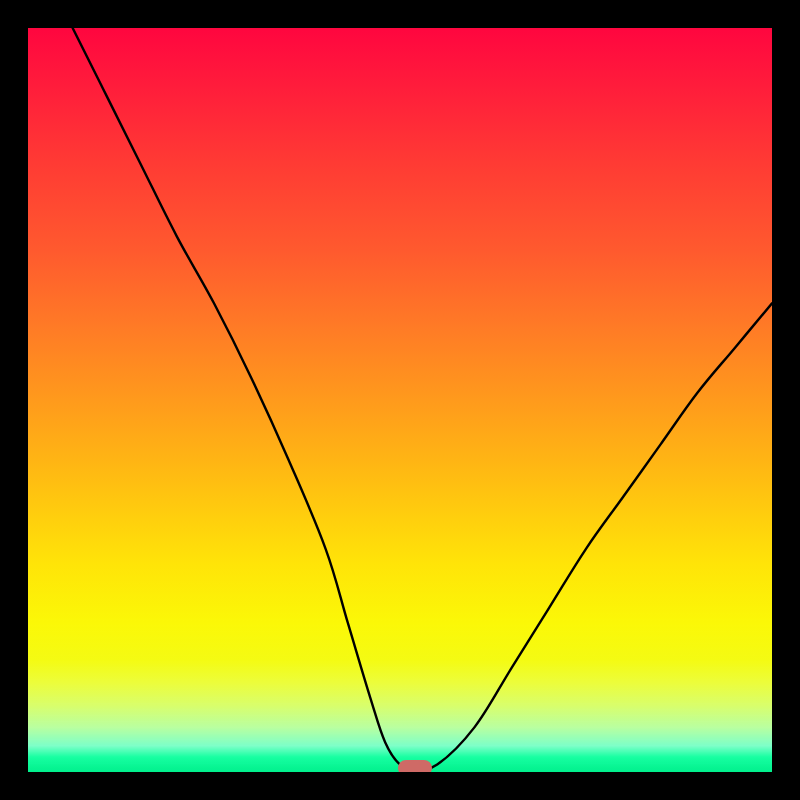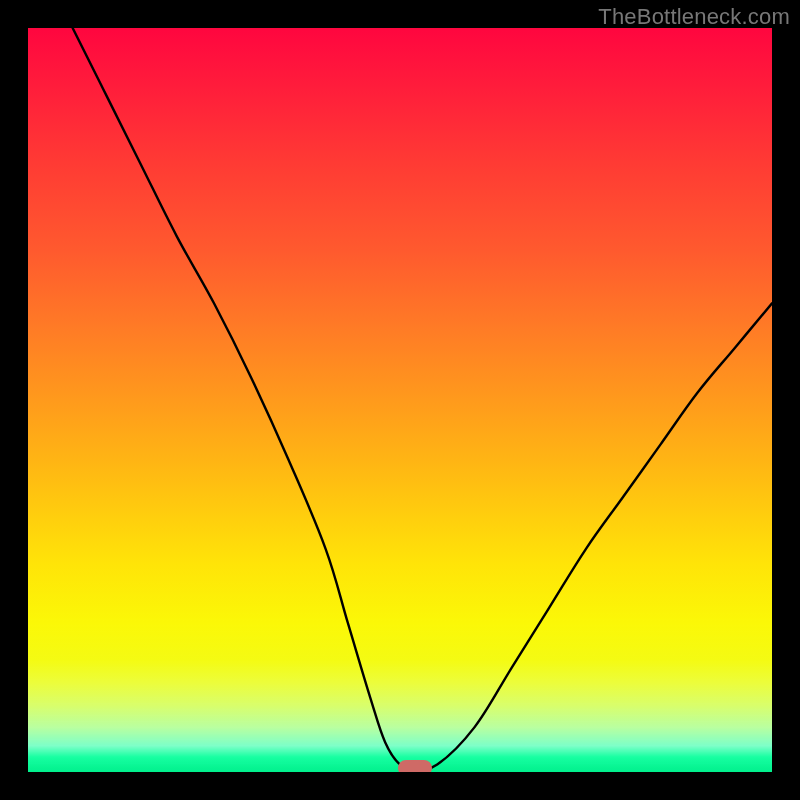--- a/index.html
+++ b/index.html
@@ -88,21 +88,20 @@
     border-radius: 8px;
     background: #cf6a66;
     transform: translate(-50%, -50%);
   }
 </style>
 </head>
 <body>
 
 <div class="frame">
 
-  <div class="watermark">TheBottleneck.com</div>
 
   <div class="plot-area">
     <div class="gradient"></div>
     <div class="bands"></div>
 
     <svg class="curve" viewBox="0 0 744 744" preserveAspectRatio="none">
       <path id="curve-path" fill="none" stroke="#000" stroke-width="2.4" stroke-linecap="round" stroke-linejoin="round" d="M 44.64 0.00 C 50.00 10.71, 62.35 35.41, 74.40 59.52 C 86.45 83.63, 98.21 107.14, 111.60 133.92 C 124.99 160.70, 135.41 182.88, 148.80 208.32 C 162.19 233.76, 172.61 249.84, 186.00 275.28 C 199.39 300.72, 209.81 321.56, 223.20 349.68 C 236.59 377.80, 247.01 400.72, 260.40 431.52 C 273.79 462.32, 286.89 491.34, 297.60 520.80 C 308.31 550.26, 311.88 568.42, 319.92 595.20 C 327.96 621.98, 335.54 648.17, 342.24 669.60 C 348.94 691.03, 351.76 702.19, 357.12 714.24 C 362.48 726.29, 366.64 731.87, 372.00 736.56 C 377.36 741.25, 380.18 740.28, 386.88 740.28 C 393.58 740.28, 398.49 743.93, 409.20 736.56 C 419.91 729.19, 433.01 716.77, 446.40 699.36 C 459.79 681.95, 470.21 661.27, 483.60 639.84 C 496.99 618.41, 507.41 601.75, 520.80 580.32 C 534.19 558.89, 544.61 540.89, 558.00 520.80 C 571.39 500.71, 581.81 487.47, 595.20 468.72 C 608.59 449.97, 619.01 435.39, 632.40 416.64 C 645.79 397.89, 656.21 381.97, 669.60 364.56 C 682.99 347.15, 693.41 335.99, 706.80 319.92 C 720.19 303.85, 737.30 283.32, 744.00 275.28"></path>
     </svg>
 
     <div class="marker" id="marker" style="left: 386.88px; top: 740.28px; background: rgb(207, 106, 102);"></div>

